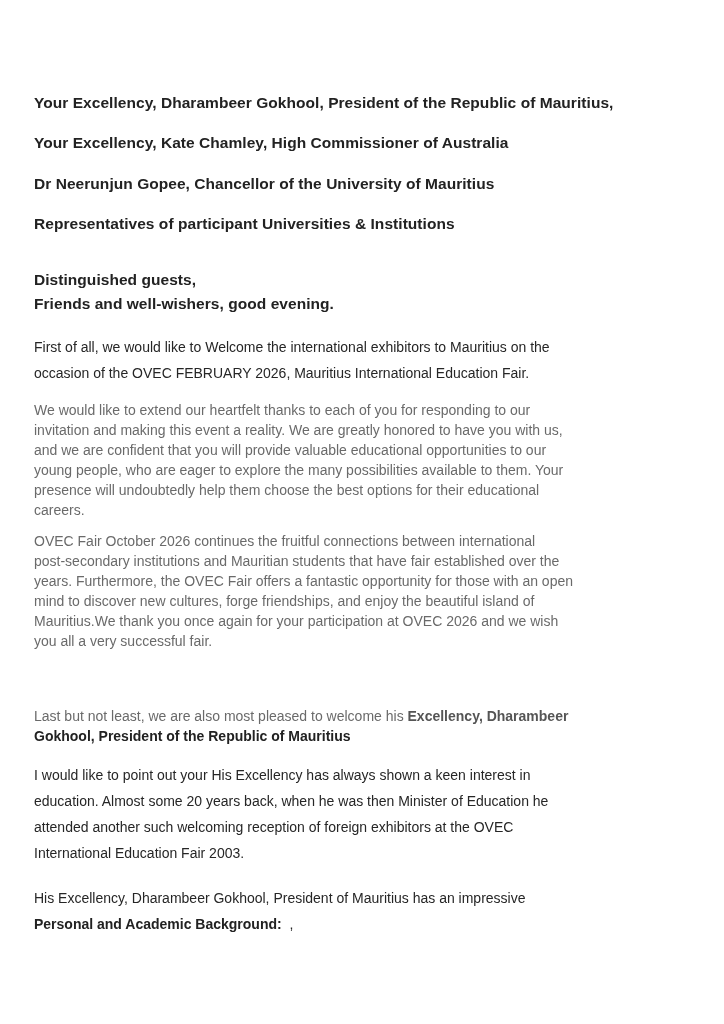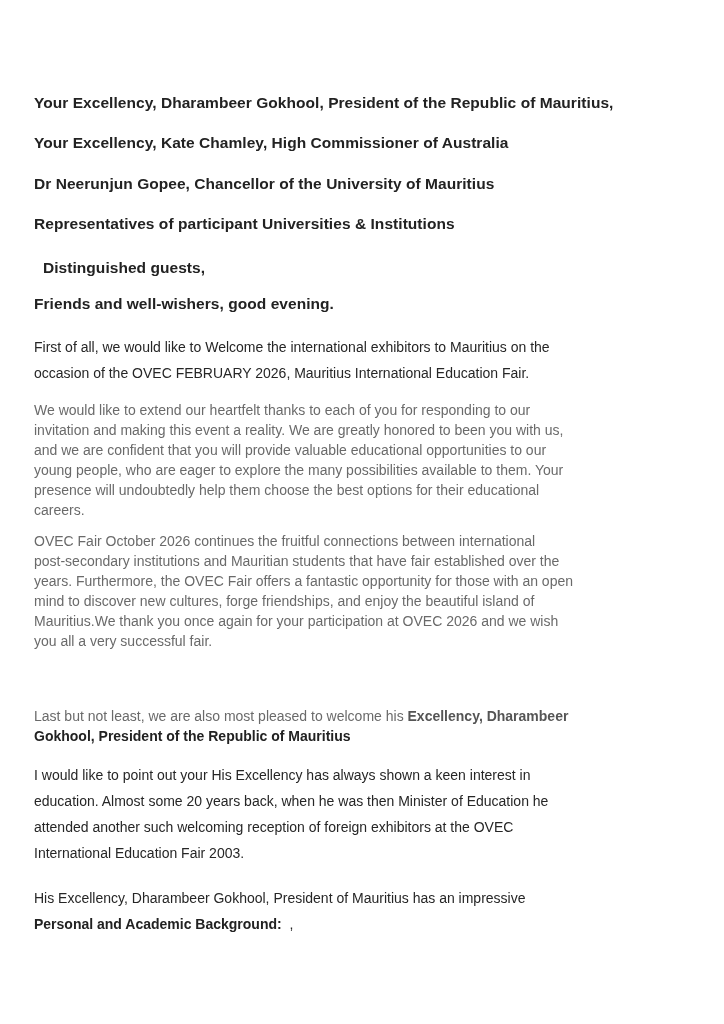--- a/index.html
+++ b/index.html
@@ -52,31 +52,31 @@
   </style>
 </head>
 <body>
 
 <div class="page">
 
   <div class="line sal" style="top:94px;">Your Excellency, Dharambeer Gokhool, President of the Republic of Mauritius,</div>
   <div class="line sal" style="top:134px;">Your Excellency, Kate Chamley, High Commissioner of Australia</div>
   <div class="line sal" style="top:175px;">Dr Neerunjun Gopee, Chancellor of the University of Mauritius</div>
   <div class="line sal" style="top:215px;">Representatives of participant Universities &amp; Institutions</div>
-  <div class="line sal" style="top:259px;margin-left:9px;">Distinguished guests,</div>
+  <div class="line sal" style="top:271px;">Distinguished guests,</div>
   <div class="line sal" style="top:295px;">Friends and well-wishers,  good evening.</div>
 
   <div class="para dark lh26" style="top:334px;">
     <span class="row">First of all, we would like to Welcome the international exhibitors to Mauritius on the</span>
     <span class="row">occasion of the OVEC FEBRUARY 2026, Mauritius International Education Fair.</span>
   </div>
 
   <div class="para gray lh20" style="top:400px;">
     <span class="row">We would like to extend our heartfelt thanks to each of you for responding to our</span>
-    <span class="row">invitation and making this event a reality. We are greatly honored to been you with us,</span>
+    <span class="row">invitation and making this event a reality. We are greatly honored to have you with us,</span>
     <span class="row">and we are confident that you will provide valuable educational opportunities to our</span>
     <span class="row">young people, who are eager to explore the many possibilities available to them. Your</span>
     <span class="row">presence will undoubtedly help them choose the best options for their educational</span>
     <span class="row">careers.</span>
   </div>
 
   <div class="para gray lh20" style="top:531px;">
     <span class="row">OVEC Fair October 2026 continues the fruitful connections between international</span>
     <span class="row">post-secondary institutions and Mauritian students that have fair established over the</span>
     <span class="row">years. Furthermore, the OVEC Fair offers a fantastic opportunity for those with an open</span>

